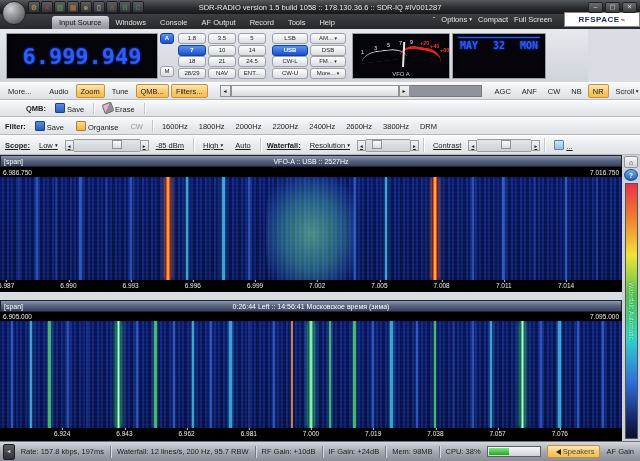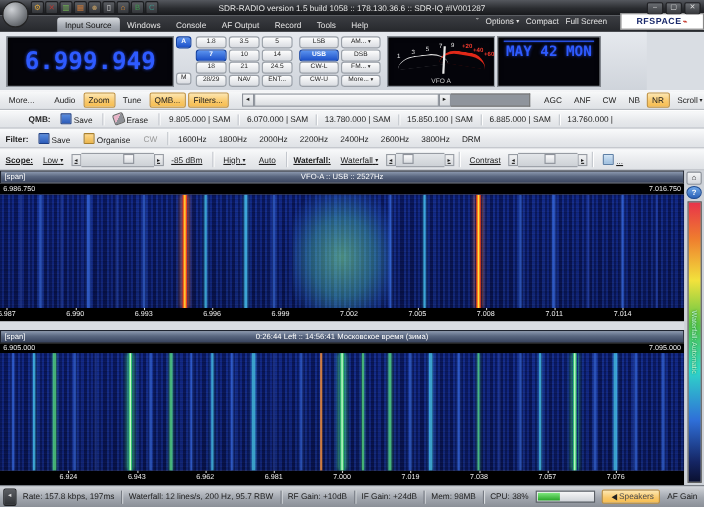--- a/index.html
+++ b/index.html
@@ -51,21 +51,21 @@
   .meter .redband{position:absolute;right:7px;top:13px;width:42px;height:10px;
     border-top:3px solid #e02818;border-radius:100% 100% 0 0/260% 260% 0 0;transform:rotate(9deg);}
   .meter .whiteband{position:absolute;left:8px;top:16px;width:46px;height:10px;
     border-top:1px solid #ddd;border-radius:100% 100% 0 0/260% 260% 0 0;transform:rotate(-7deg);}
   .meter .needle{position:absolute;left:49px;bottom:11px;width:1.5px;height:25px;background:#e8e8e8;
     transform:rotate(3deg);transform-origin:bottom center;}
   .meter .mlabel{position:absolute;bottom:1px;width:100%;text-align:center;font-size:6px;color:#ccc;}
   .clock{left:452px;top:4px;width:92px;height:44px;}
   .clock .time{text-align:center;font-size:15px;margin-top:4px;}
   .clock .line{height:1px;background:#2e5bff;margin:3px 5px 2px 5px;box-shadow:0 0 2px #2e5bff;}
-  .clock .daterow{display:flex;justify-content:space-between;padding:0 7px;font-size:13px;}
+  .clock .daterow{display:flex;justify-content:space-between;padding:0 7px;font-size:10px;}
 
   
   .row{left:0;width:640px;background:linear-gradient(#f8f9fa,#e7e9ec 60%,#dfe2e6);
     border-top:1px solid #fdfdfe;border-bottom:1px solid #b6bac0;display:flex;align-items:center;
     font-size:7.5px;gap:2px;padding:0 3px;box-sizing:border-box;}
   .toolbar{top:82px;height:18px;}
   .qmbrow{top:100px;height:17px;padding-left:24px;}
   .filterrow{top:117px;height:18px;}
   .scoperow{top:135px;height:20px;text-decoration:underline;}
   .tbtn{padding:1.5px 4px;border-radius:2px;border:1px solid transparent;white-space:nowrap;}
@@ -233,21 +233,21 @@
           <span class="tick red" style="left: 77px; top: 9px;">+40</span>
           <span class="tick red" style="left: 87px; top: 13px;">+60</span>
         </div>
       <div class="needle"></div>
       <div class="mlabel">VFO A</div>
     </div>
     <div class="ledbox clock">
       <div class="line"></div>
       <div class="daterow led">
         <span>MAY</span>
-        <span>42</span>
+        <span>32</span>
         <span>MON</span>
       </div>
     </div>
   </div>
 
   <div class="abs row toolbar">
     <div class="tbtn">More...</div>
     <div class="sep"></div>
     <div id="toolbar-toggles" style="display:flex;gap:2px;">
         <div class="tbtn">Audio</div>
@@ -275,33 +275,20 @@
         <div class="tbtn">Scroll<span class="dd-arrow"> ▾</span></div>
       </div>
   </div>
 
   <div class="abs row qmbrow">
     <span class="grouplabel">QMB:</span>
     <div class="tbtn"><span class="mini-ico ico-floppy"></span><span>Save</span></div>
     <div class="sep"></div>
     <div class="tbtn"><span class="mini-ico ico-erase"></span><span>Erase</span></div>
     <div class="sep"></div>
-    <div id="qmb-entries" style="display:flex;align-items:center;">
-        <div class="tbtn">9.805.000 | SAM</div>
-        <div class="sep"></div>
-        <div class="tbtn">6.070.000 | SAM</div>
-        <div class="sep"></div>
-        <div class="tbtn">13.780.000 | SAM</div>
-        <div class="sep"></div>
-        <div class="tbtn">15.850.100 | SAM</div>
-        <div class="sep"></div>
-        <div class="tbtn">6.885.000 | SAM</div>
-        <div class="sep"></div>
-        <div class="tbtn">13.760.000 |</div>
-      </div>
   </div>
 
   <div class="abs row filterrow">
     <span class="grouplabel">Filter:</span>
     <div class="tbtn"><span class="mini-ico ico-floppy"></span><span>Save</span></div>
     <div class="tbtn"><span class="mini-ico ico-org"></span><span>Organise</span></div>
     <div class="tbtn disabled">CW</div>
     <div class="sep"></div>
     <div id="filter-widths" style="display:flex;gap:1px;">
         <div class="tbtn">1600Hz</div>
@@ -324,21 +311,21 @@
           <div class="sl-thumb" style="left: 38px;"></div>
         </div>
         <div class="sl-arr">▸</div>
       </div>
     <div class="tbtn">-85 dBm</div>
     <div class="sep"></div>
     <div class="tbtn"><span>High</span> <span class="dd-arrow">▾</span></div>
     <div class="tbtn">Auto</div>
     <div class="sep"></div>
     <span class="grouplabel">Waterfall:</span>
-    <div class="tbtn"><span>Waterfall</span> <span class="dd-arrow">▾</span></div>
+    <div class="tbtn"><span>Resolution</span> <span class="dd-arrow">▾</span></div>
     <div class="slider" id="resolution-slider">
         <div class="sl-arr">◂</div>
         <div class="sl-track" style="width: 44px;">
           <div class="sl-thumb" style="left: 6px;"></div>
         </div>
         <div class="sl-arr">▸</div>
       </div>
     <div class="sep"></div>
     <div class="tbtn">Contrast</div>
     <div class="slider" id="contrast-slider">

